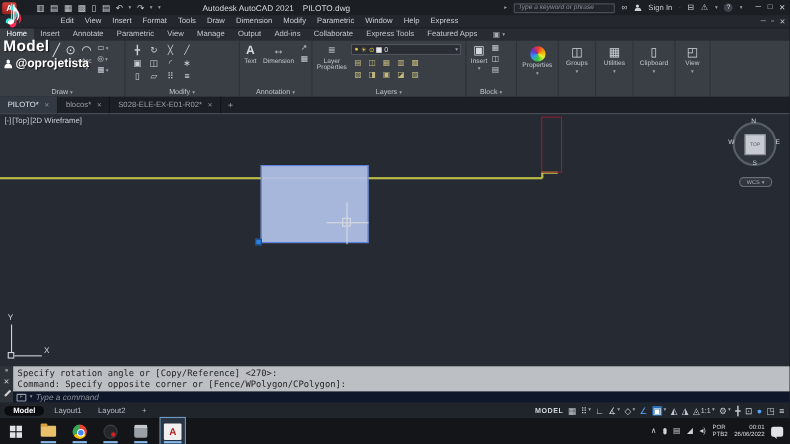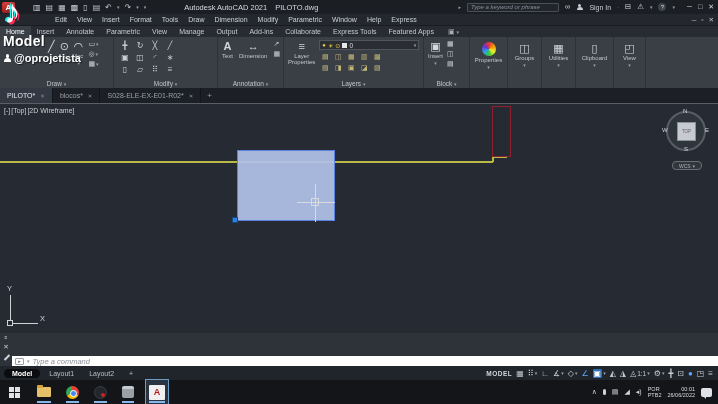--- a/index.html
+++ b/index.html
@@ -85,21 +85,21 @@
   .vc-face{position:absolute;left:13px;top:13px;width:19px;height:19px;background:#c7cad0;border:1px solid #8b9097;display:flex;align-items:center;justify-content:center;font-size:4.5px;color:#5c6168;}
   .vc-l{position:absolute;font-size:6px;color:#d2d6db;}
   .vc-pill{position:absolute;left:8px;top:52px;width:30px;height:9px;border:1px solid #6a7078;border-radius:4px;background:rgba(60,65,72,0.5);display:flex;align-items:center;justify-content:center;font-size:5px;color:#aeb4bb;gap:2px;}
 
   
   .cmd{position:absolute;left:0;top:333px;width:718px;height:33px;background:#2e333a;}
   .cmd-rail{position:absolute;left:0;top:0;width:12px;height:33px;background:#2e333a;display:flex;flex-direction:column;align-items:center;gap:3px;padding-top:1px;font-size:6.5px;color:#cfd3d8;}
   .wrench{position:relative;width:7px;height:7px;display:inline-block;}
   .wrench::before{content:"";position:absolute;left:3px;top:0;width:2px;height:7px;background:#cfd3d8;transform:rotate(45deg);}
   .cmd-hist{position:absolute;left:12px;top:0;width:706px;height:23px;background:#bcbfc3;color:#1d1f22;font-family:"DejaVu Sans Mono","Liberation Mono",monospace;font-size:8px;line-height:10px;padding:2px 0 0 4px;}
-  .cmd-input{position:absolute;left:12px;top:23px;width:706px;height:10px;background:#ffffff;display:flex;align-items:center;gap:3px;padding-left:3px;}
+  .cmd-input{position:absolute;left:12px;top:23px;width:706px;height:10px;background:#0f172a;display:flex;align-items:center;gap:3px;padding-left:3px;}
   .prompt-box{width:9px;height:7px;border:1px solid #9aa0a7;border-radius:1px;display:flex;align-items:center;justify-content:center;font-size:5px;color:#6b7076;}
   .cmd-input .ph{font-size:7.5px;font-style:italic;color:#8b9097;}
   .cmd-input .dd{color:#8b9097;}
 
   
   .statusbar{position:absolute;left:0;top:366px;width:718px;height:14px;background:#20242b;display:flex;align-items:center;font-size:7px;}
   .ltabs{display:flex;align-items:center;gap:3px;margin-left:4px;color:#b8bec6;}
   .ltabs .pill{background:#0a0c0f;color:#fff;font-weight:bold;border-radius:6px;padding:1px 8px;}
   .ltabs .lt{padding:1px 6px;}
   .sright{display:flex;align-items:center;gap:4px;margin-left:auto;margin-right:5px;font-size:8px;color:#c6cbd2;}
@@ -445,20 +445,24 @@
       </div>
     </div>
   </div>
 
   <div class="cmd">
     <div class="cmd-rail">
       <span style="font-size:5px">≡</span>
       <span>✕</span>
       <span class="wrench"></span>
     </div>
+    <div class="cmd-hist">
+      <div>Specify rotation angle or [Copy/Reference] &lt;270&gt;:</div>
+      <div>Command: Specify opposite corner or [Fence/WPolygon/CPolygon]:</div>
+    </div>
     <div class="cmd-input">
       <span class="prompt-box">▸</span>
       <span class="dd">▾</span>
       <span class="ph">Type a command</span>
     </div>
   </div>
 
   <div class="statusbar">
     <div class="ltabs">
       <span class="pill">Model</span>

